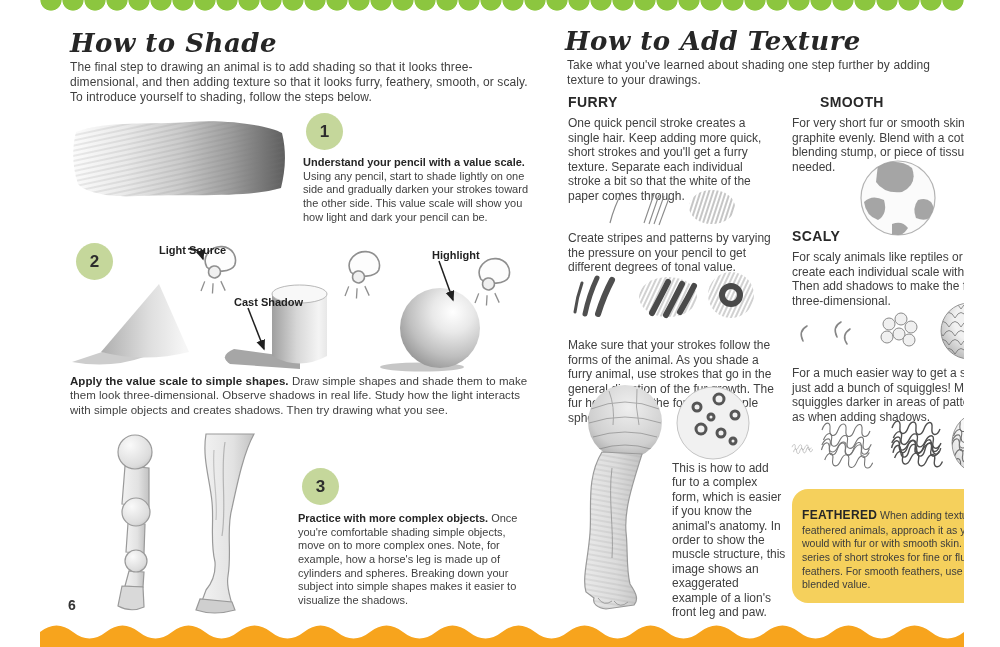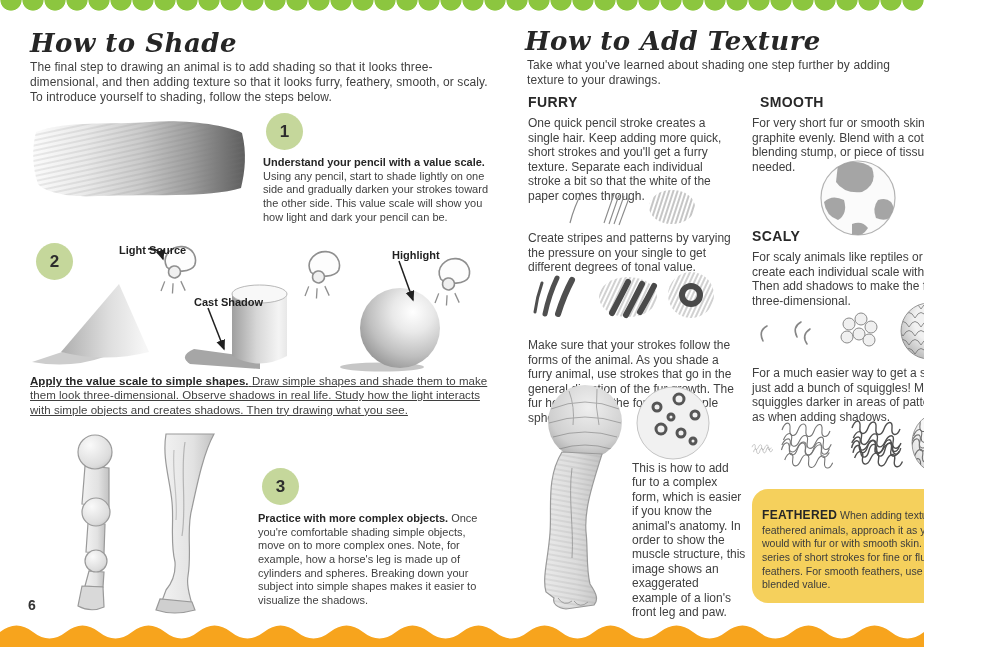--- a/index.html
+++ b/index.html
@@ -1,33 +1,33 @@
 <!DOCTYPE html>
 <html><head>
 <meta charset="utf-8">
 <style>
   html,body{margin:0;padding:0;background:#ffffff;}
   #canvas{position:relative;width:924px;height:647px;background:#ffffff;overflow:hidden;
-          font-family:"Liberation Sans",sans-serif;color:#3f3f3f;}
+          font-family:"Liberation Sans",sans-serif;color:#3f3f3f;margin-left:40px;}
   .abs{position:absolute;}
   p{margin:0;}
   b{color:#262626;}
 
   
   .scallop{top:0;left:0;width:1000px;height:13px;
     background-image:radial-gradient(circle 11px at 11px 0px,#8cc63f 10.2px,transparent 11px);
     background-size:22px 13px;background-repeat:repeat-x;}
   .wave{left:0;top:617px;width:1000px;height:30px;}
 
   
   .script-title{font-family:"DejaVu Serif",serif;font-style:italic;font-weight:bold;
     font-size:26px;color:#262626;letter-spacing:0.5px;}
 
   .intro{font-size:12px;line-height:1.24;letter-spacing:0.1px;}
-  .body-text{font-size:11.5px;line-height:1.25;letter-spacing:0.05px;text-decoration:underline;}
+  .body-text{font-size:11.5px;line-height:1.25;letter-spacing:0.05px;}
   .step-text{font-size:11px;line-height:1.24;}
   .small-text{font-size:12px;line-height:1.21;}
   .caption-text{font-size:12px;line-height:1.2;}
 
   .badge{width:37px;height:37px;border-radius:50%;background:#c5d79b;display:flex;
     align-items:center;justify-content:center;font-size:17px;font-weight:bold;color:#2d2d2d;}
 
   .dlabel{font-size:11px;font-weight:bold;color:#1f1f1f;white-space:nowrap;padding-left:24px;}
   .sec-h{font-size:14px;font-weight:bold;color:#282828;letter-spacing:0.4px;}
   .page-num{font-size:14px;font-weight:bold;color:#333333;}
@@ -54,21 +54,21 @@
   .rp-intro{left:527px;top:58px;width:400px;}
   .h-furry{left:528px;top:94px;}
   .furry-p1{left:528px;top:116px;width:207px;}
   .strokes{left:552px;top:186px;width:150px;height:42px;}
   .furry-p2{left:528px;top:231px;width:214px;}
   .stripes{left:528px;top:267px;width:188px;height:54px;}
   .furry-p3{left:528px;top:338px;width:208px;}
   .fur-spheres{left:545px;top:381px;width:172px;height:82px;}
   .lion{left:528px;top:448px;width:102px;height:165px;}
   .lion-caption{left:632px;top:461px;width:114px;}
-  .h-smooth{left:760px;top:94px;}
+  .h-smooth{left:780px;top:94px;}
   .smooth-p1{left:752px;top:116px;width:230px;}
   .smooth-sphere{left:818px;top:158px;width:80px;height:80px;}
   .h-scaly{left:752px;top:228px;}
   .scaly-p1{left:752px;top:250px;width:230px;}
   .scales{left:753px;top:300px;width:212px;height:62px;}
   .scaly-p2{left:752px;top:366px;width:232px;}
   .squiggles{left:750px;top:404px;width:226px;height:78px;}
   .feathered-box{left:752px;top:489px;width:223px;height:114px;background:#f5d05c;border-radius:16px;box-sizing:border-box;}
   .feathered-inner{padding:19px 17px 0 10px;font-size:10.5px;line-height:1.3;color:#3c3c3c;}
   .feathered-inner b{font-size:12px;letter-spacing:0.3px;}
@@ -225,21 +225,21 @@
       <path d="M18 37 Q22 21 30 6" fill="none" stroke="#8a8a8a" stroke-width="1.2"></path>
       <g stroke="#8a8a8a" stroke-width="1.1">
         <line x1="52" y1="37" x2="62" y2="8"></line>
           <line x1="57" y1="38" x2="67" y2="9"></line>
         <line x1="62" y1="38" x2="72" y2="10"></line>
           <line x1="67" y1="39" x2="77" y2="12"></line>
       </g>
       <ellipse cx="120" cy="21" rx="23" ry="17" fill="url(#st-h)" opacity="0.85"></ellipse>
     </svg>
 
-    <p class="abs furry-p2 small-text">Create stripes and patterns by varying the pressure on your single to get different degrees of tonal value.</p>
+    <p class="abs furry-p2 small-text">Create stripes and patterns by varying the pressure on your pencil to get different degrees of tonal value.</p>
 
     <svg class="abs stripes" viewBox="0 0 188 54">
       <defs>
         <pattern id="sp-h" width="4" height="9" patternUnits="userSpaceOnUse" patternTransform="rotate(25)">
           <line x1="1" y1="0" x2="1" y2="9" stroke="#8b8b8b" stroke-width="1"></line>
         </pattern>
       </defs>
       <g stroke="#4f4f4f" fill="none" stroke-linecap="round">
         <path d="M7 45 Q9 30 14 16" stroke-width="3"></path>
         <path d="M17 47 Q21 28 29 11" stroke-width="5"></path>

